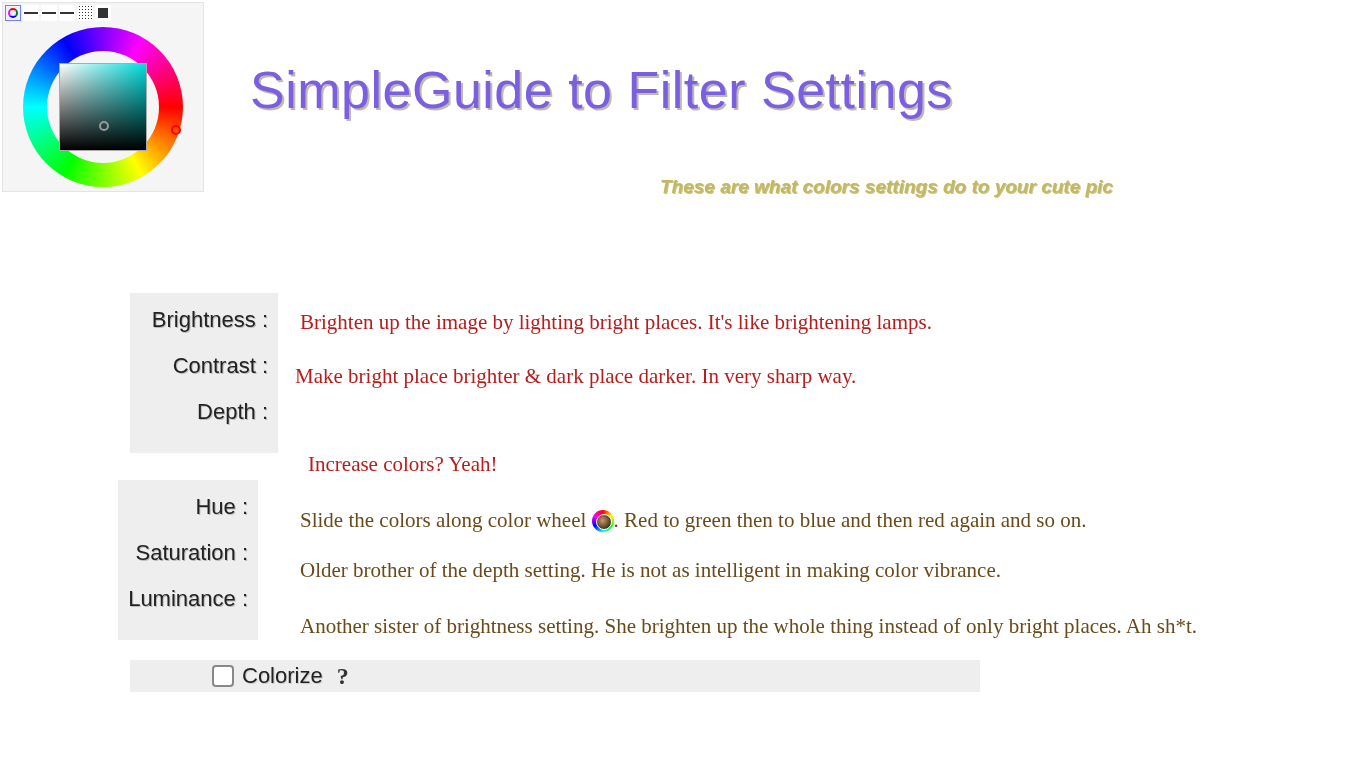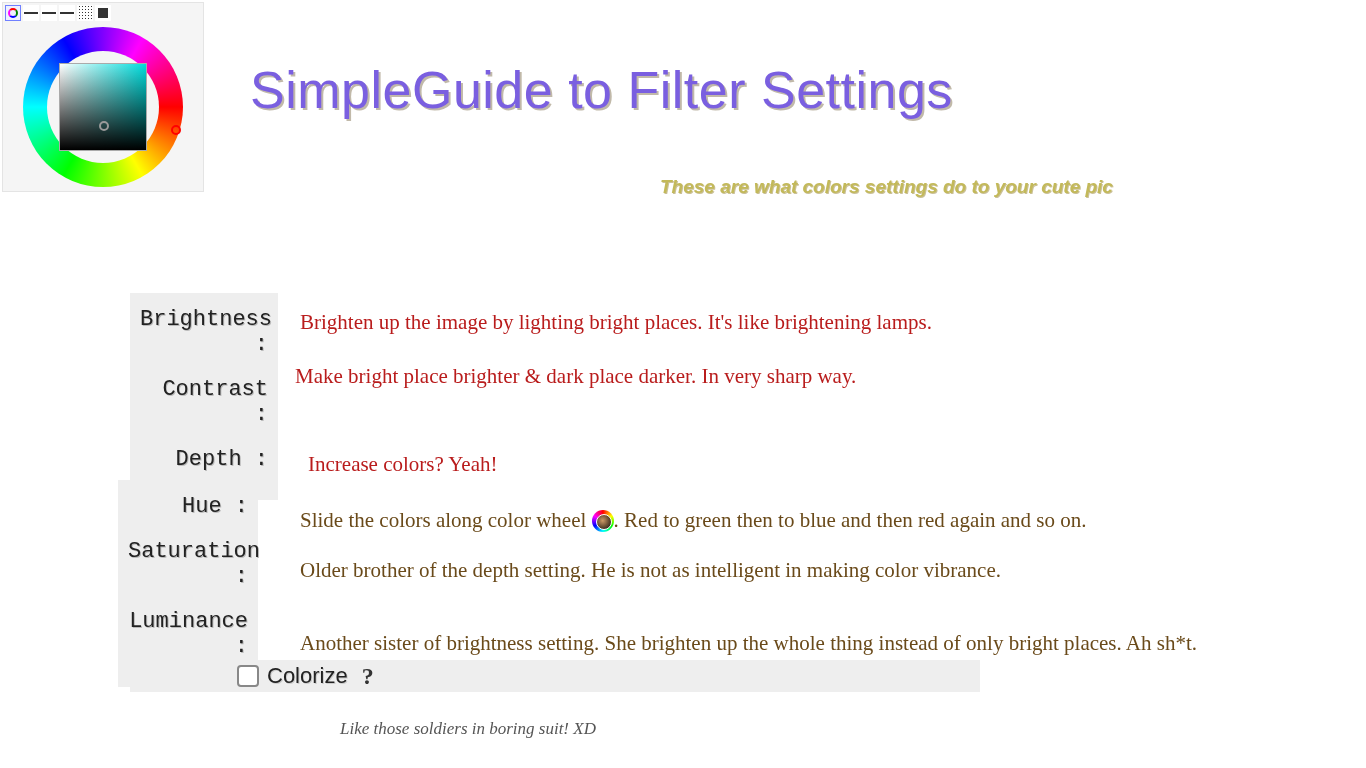--- a/index.html
+++ b/index.html
@@ -102,21 +102,21 @@
     background: #eeeeee;
     padding: 6px 10px 8px 10px;
   }
   .label-row {
     text-align: right;
     font-size: 22px;
     font-weight: 500;
     color: #222;
     text-shadow: 1px 1px 0 #bbb;
     margin: 20px 0;
-    font-family: Liberation Mono, monospace;
+    font-family: Liberation Sans, sans-serif;
   }
   .labels-col-1 .label-row:first-child,
   .labels-col-2 .label-row:first-child { margin-top: 8px;}
   .desc {
     position: absolute;
     font-size: 21px;
     font-family: Georgia, "Segoe UI", serif;
   }
   .desc.blue  { color: #b91c1c; }
   .desc.brown { color: #6a4a1a; }
@@ -134,21 +134,21 @@
   }
 
   
   .colorize-bar {
     position:absolute;
     left: 130px; top: 660px;
     width: 850px;
     height: 32px;
     background: #eeeeee;
     display:flex; align-items:center;
-    padding-left: 107px;
+    padding-left: 82px;
     gap: 8px;
   }
   .checkbox {
     width: 22px; height: 22px;
     background: #fff;
     border: 2px solid #888; border-radius: 4px;
     cursor: pointer;
   }
   .colorize-label {
     font-size: 22px; font-weight: 500; color:#222;
@@ -225,23 +225,22 @@
 <div class="labels-col-2">
   <div class="label-row">Hue :</div>
   <div class="label-row">Saturation :</div>
   <div class="label-row">Luminance :</div>
 </div>
 <div class="desc brown" style="left:300px; top:508px;">
   <span>Slide the colors along color wheel</span>
   <span class="wheel-inline"></span><span>. Red to green then to blue and then red again and so on.</span>
 </div>
 <div class="desc brown" style="left:300px; top:558px;">Older brother of the depth setting. He is not as intelligent in making color vibrance.</div>
-<div class="desc brown" style="left:300px; top:614px;margin-top:17px;">Another sister of brightness setting. She brighten up the whole thing instead of only bright places. Ah sh*t.</div>
+<div class="desc brown" style="left:300px; top:614px;">Another sister of brightness setting. She brighten up the whole thing instead of only bright places. Ah sh*t.</div>
 
 <div class="colorize-bar">
   <div class="checkbox"></div>
   <span class="colorize-label">Colorize</span>
   <span class="qmark">?</span>
 </div>
 <div class="colorize-caption">
   <br>
-  <span>Like those soldiers in boring suit! XD</span>
 </div>
 
 </body></html>

